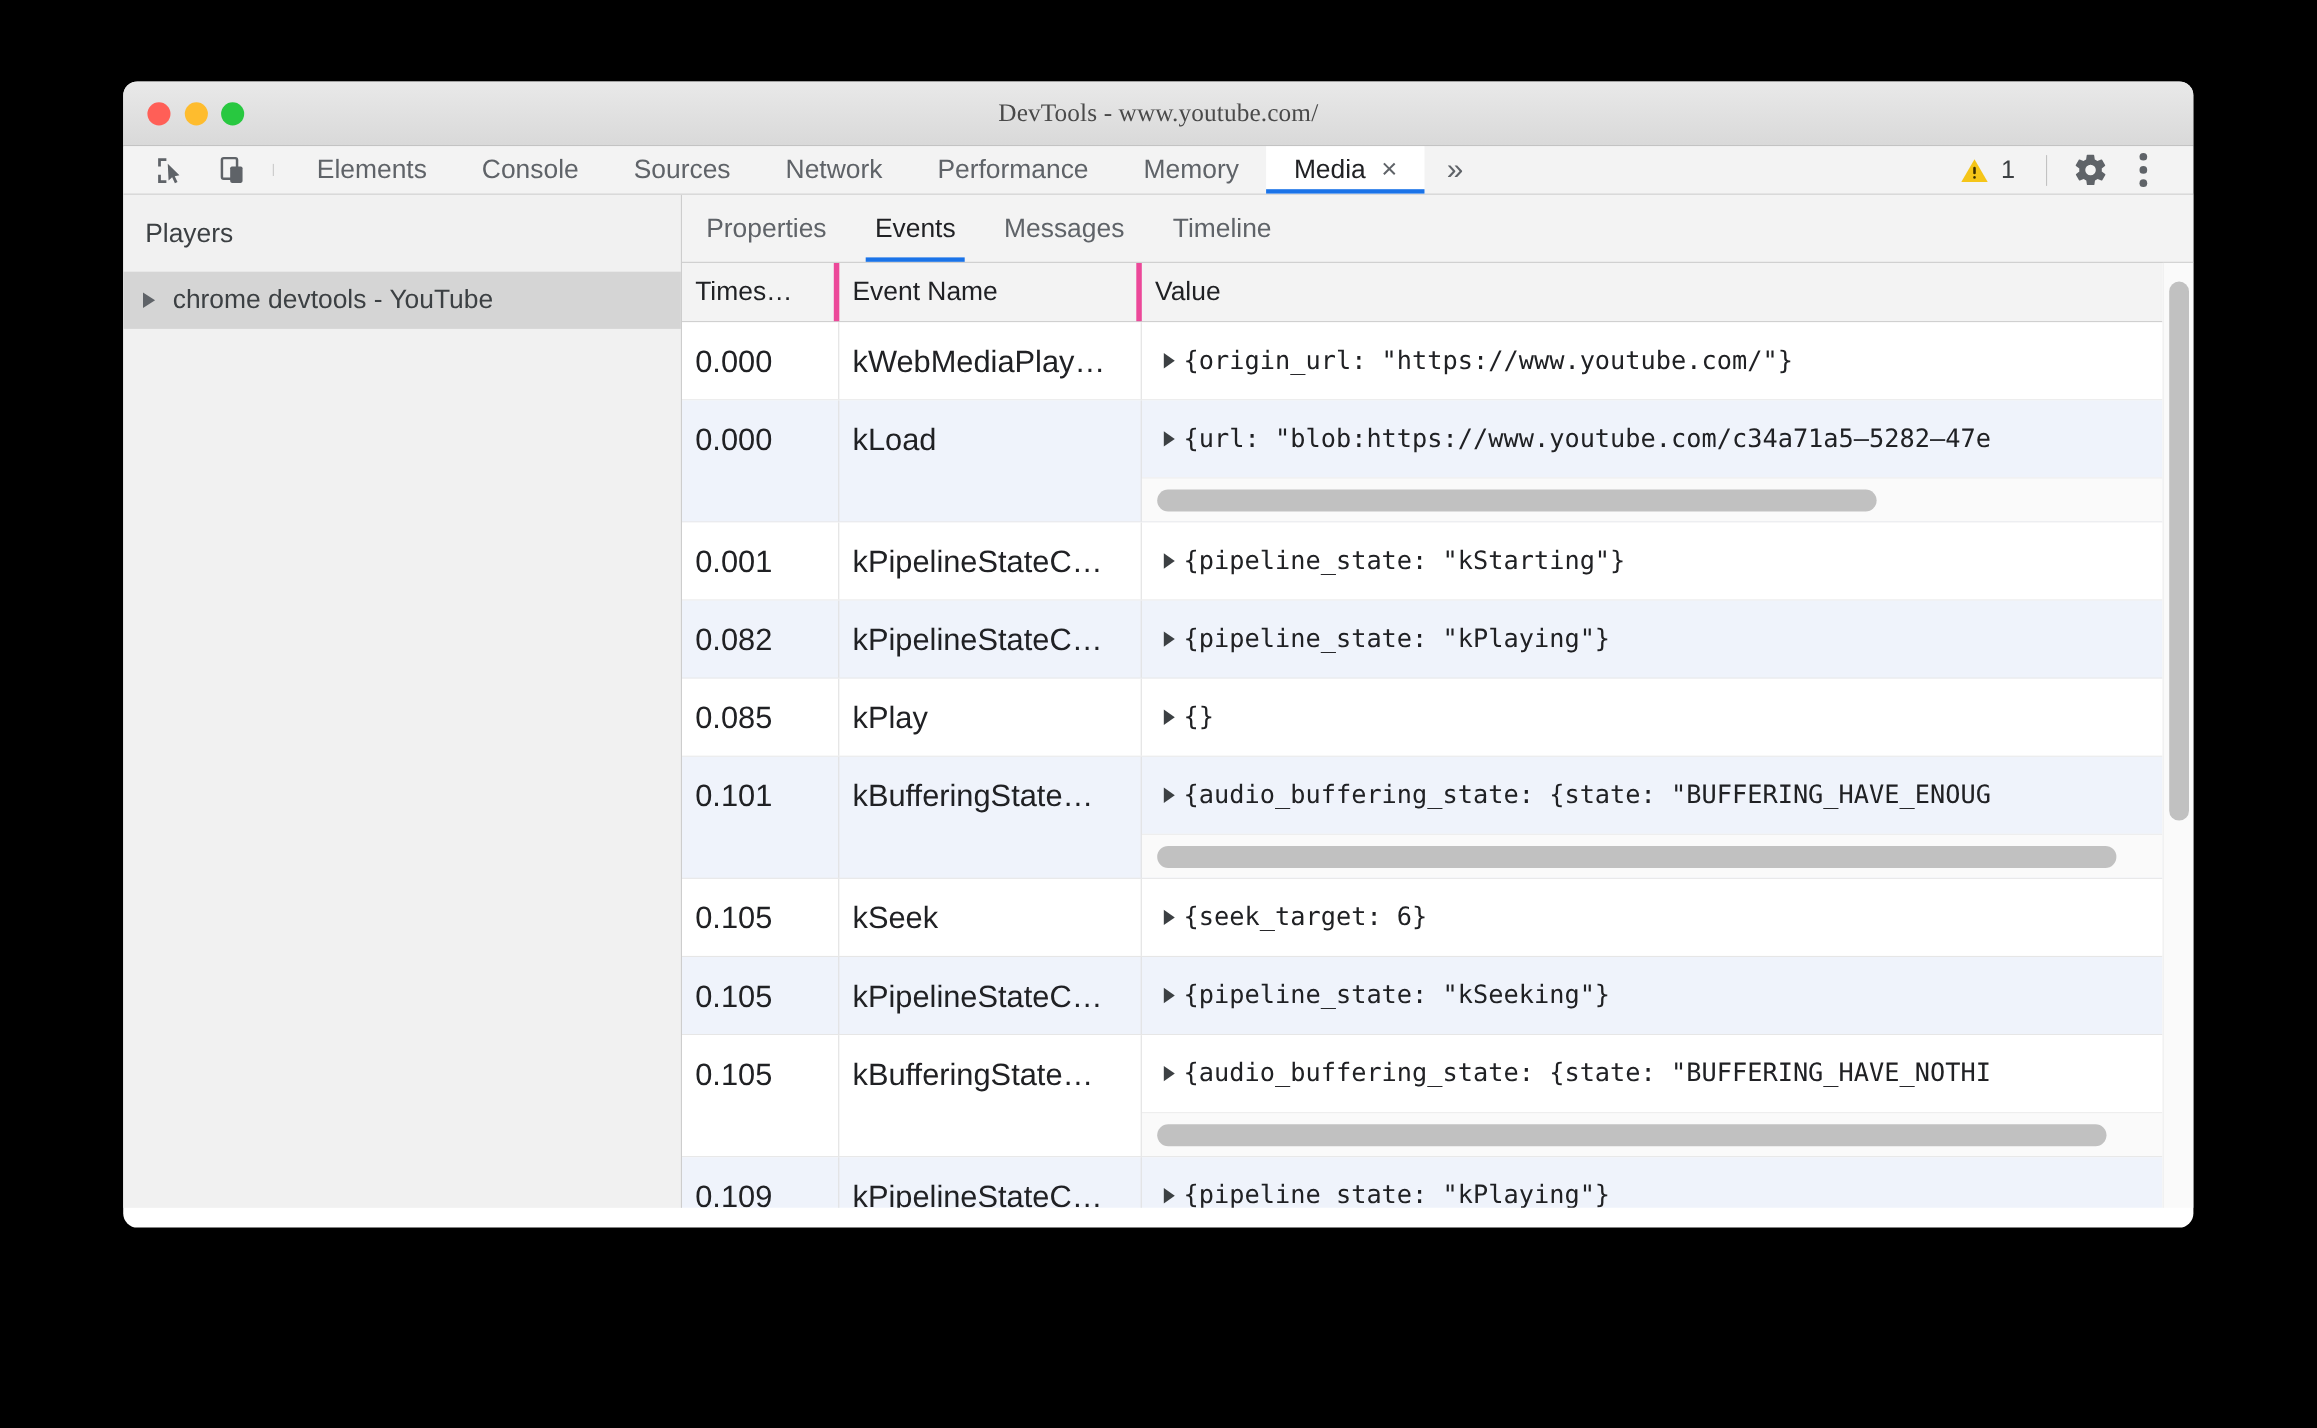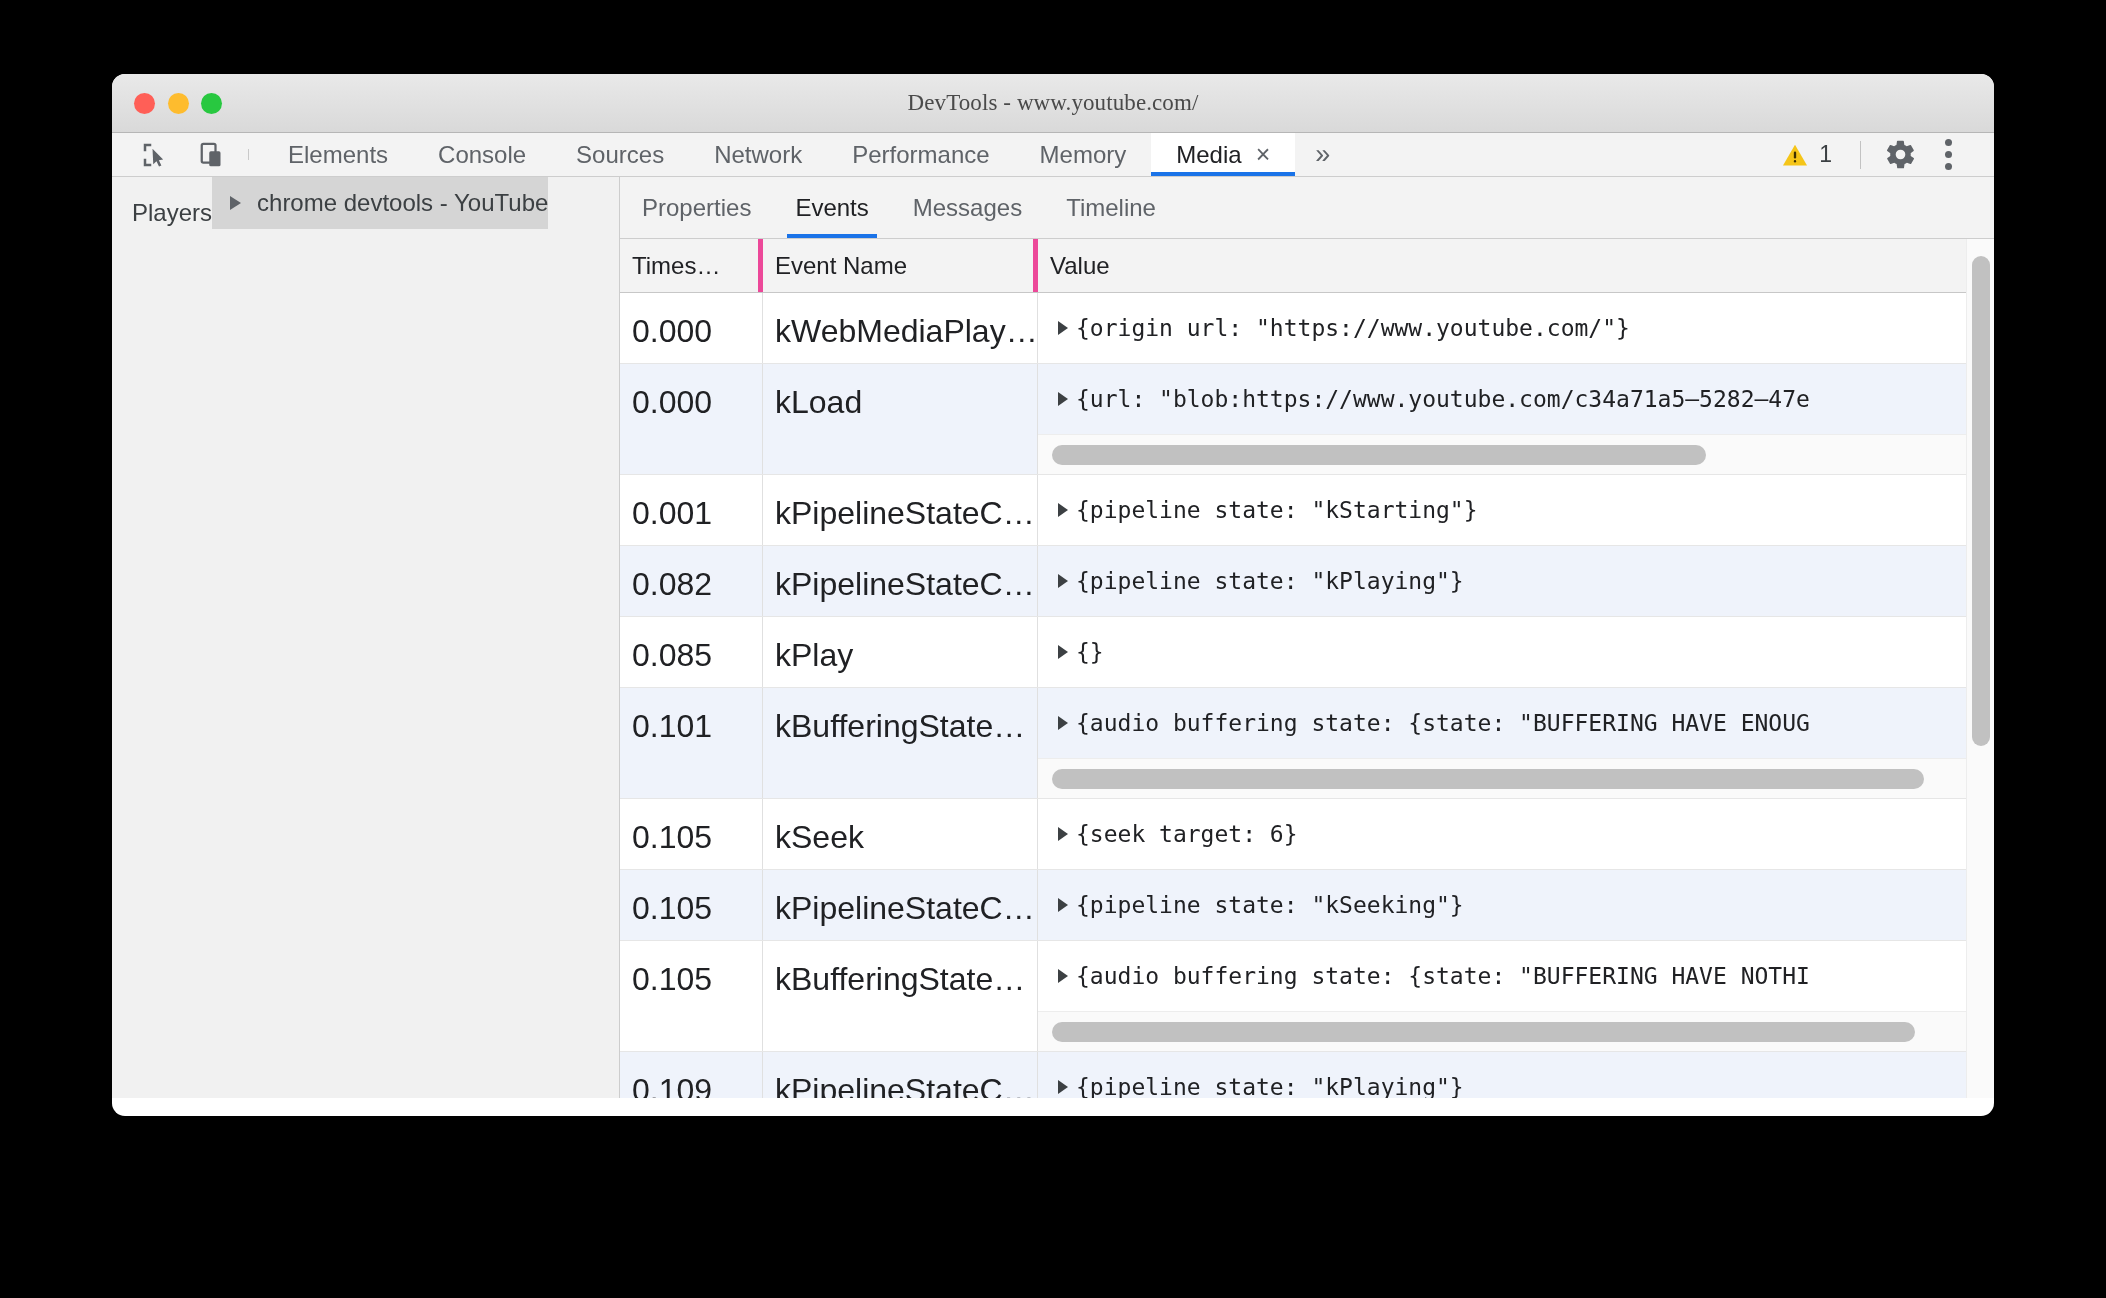--- a/index.html
+++ b/index.html
@@ -91,21 +91,21 @@
   .kebab i { width: 7px; height: 7px; border-radius: 50%; background: #5f6368; display: block; }
 
   
   #body-split { display: flex; height: calc(1042px - 59px - 62px); }
 
   
   #sidebar {
     width: 508px; flex: none;
     background: #f1f1f1;
     border-right: 1px solid #cdcdcd;
-    display: flex; flex-direction: row;
+    display: flex; flex-direction: column;
   }
   #players-header {
     font-size: 24px; color: #3c4043;
     padding: 22px 0 20px 20px;
   }
   .player-row {
     display: flex; align-items: center;
     height: 52px; padding-left: 18px;
     font-size: 24px; color: #3c4043;
     background: #d5d5d5;
@@ -164,21 +164,21 @@
   }
   .trow.alt { background: #eff3fb; }
   .cell {
     padding-left: 12px;
     border-right: 1px solid #e0e0e0;
     display: flex; align-items: flex-start;
     overflow: hidden;
   }
   .cell.col-val { border-right: none; padding-left: 0; flex-direction: column; }
   .cell-txt {
-    font-size: 32px; color: #202124;
+    font-size: 28px; color: #202124;
     white-space: nowrap; line-height: 1;
     padding-top: 22px;
   }
   .val-line {
     display: flex; align-items: center;
     height: 70px; width: 100%;
     padding-left: 20px;
   }
   .val-tri {
     width: 0; height: 0; flex: none; margin-right: 8px;

